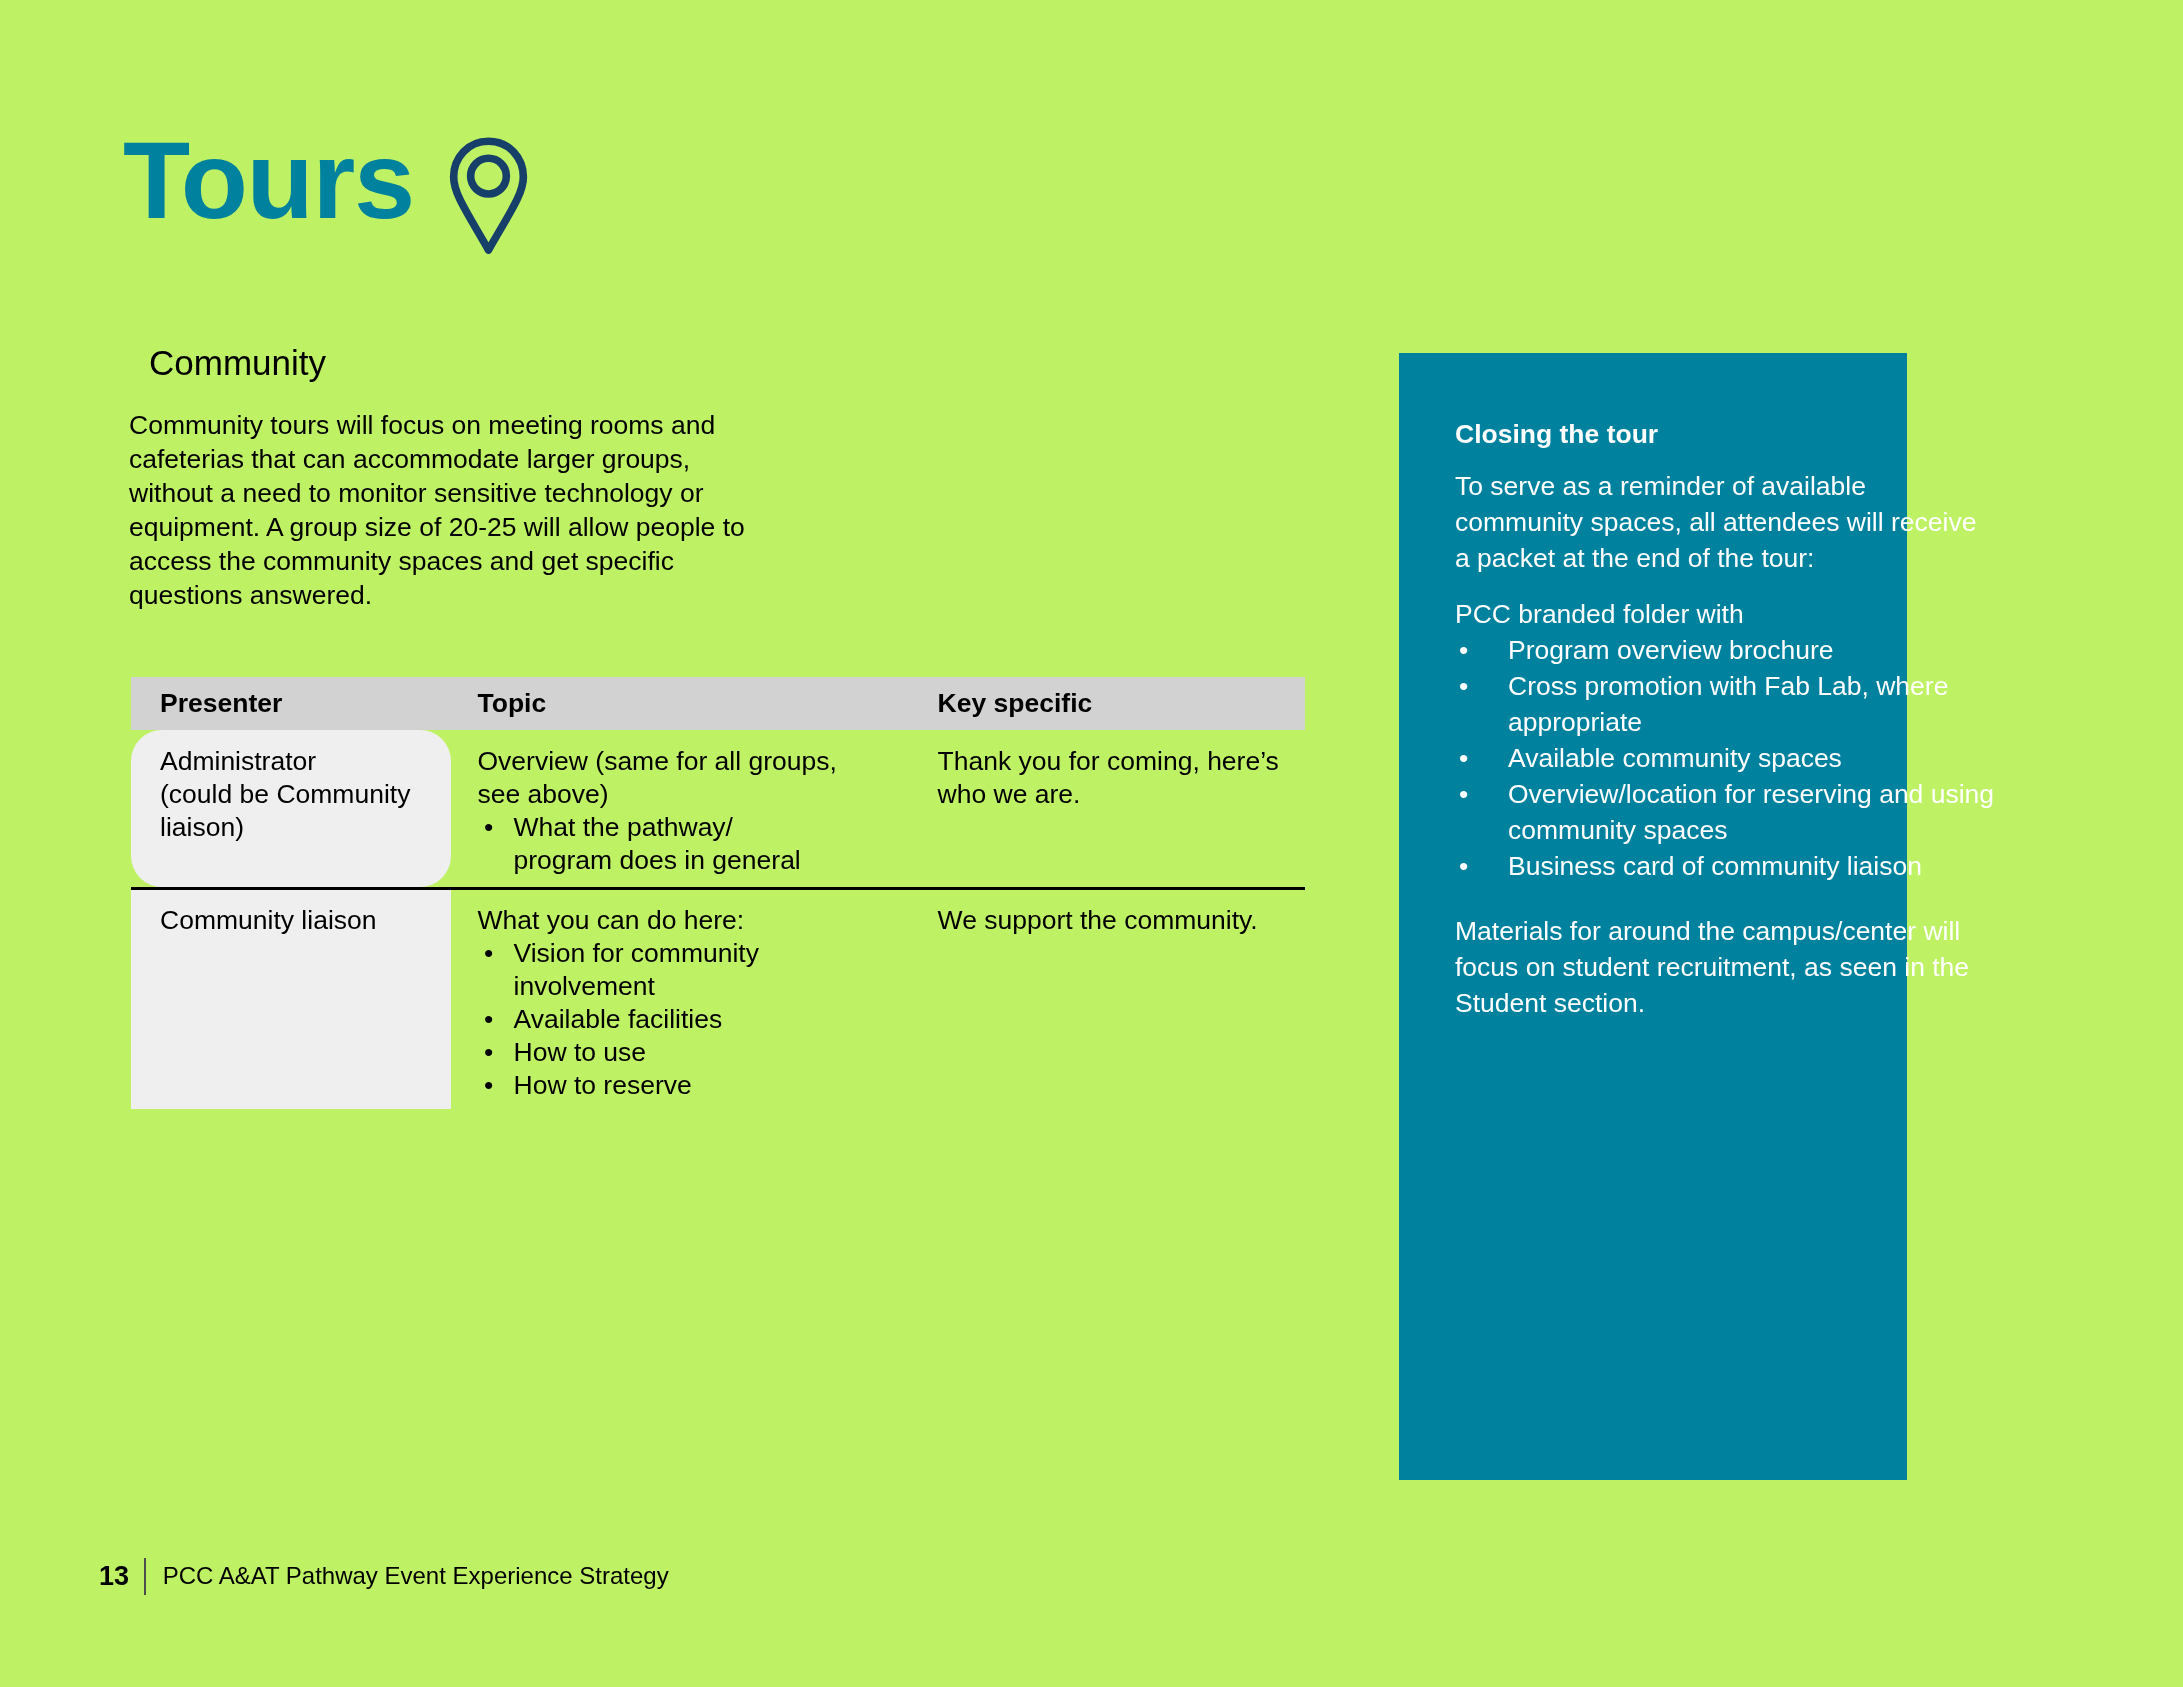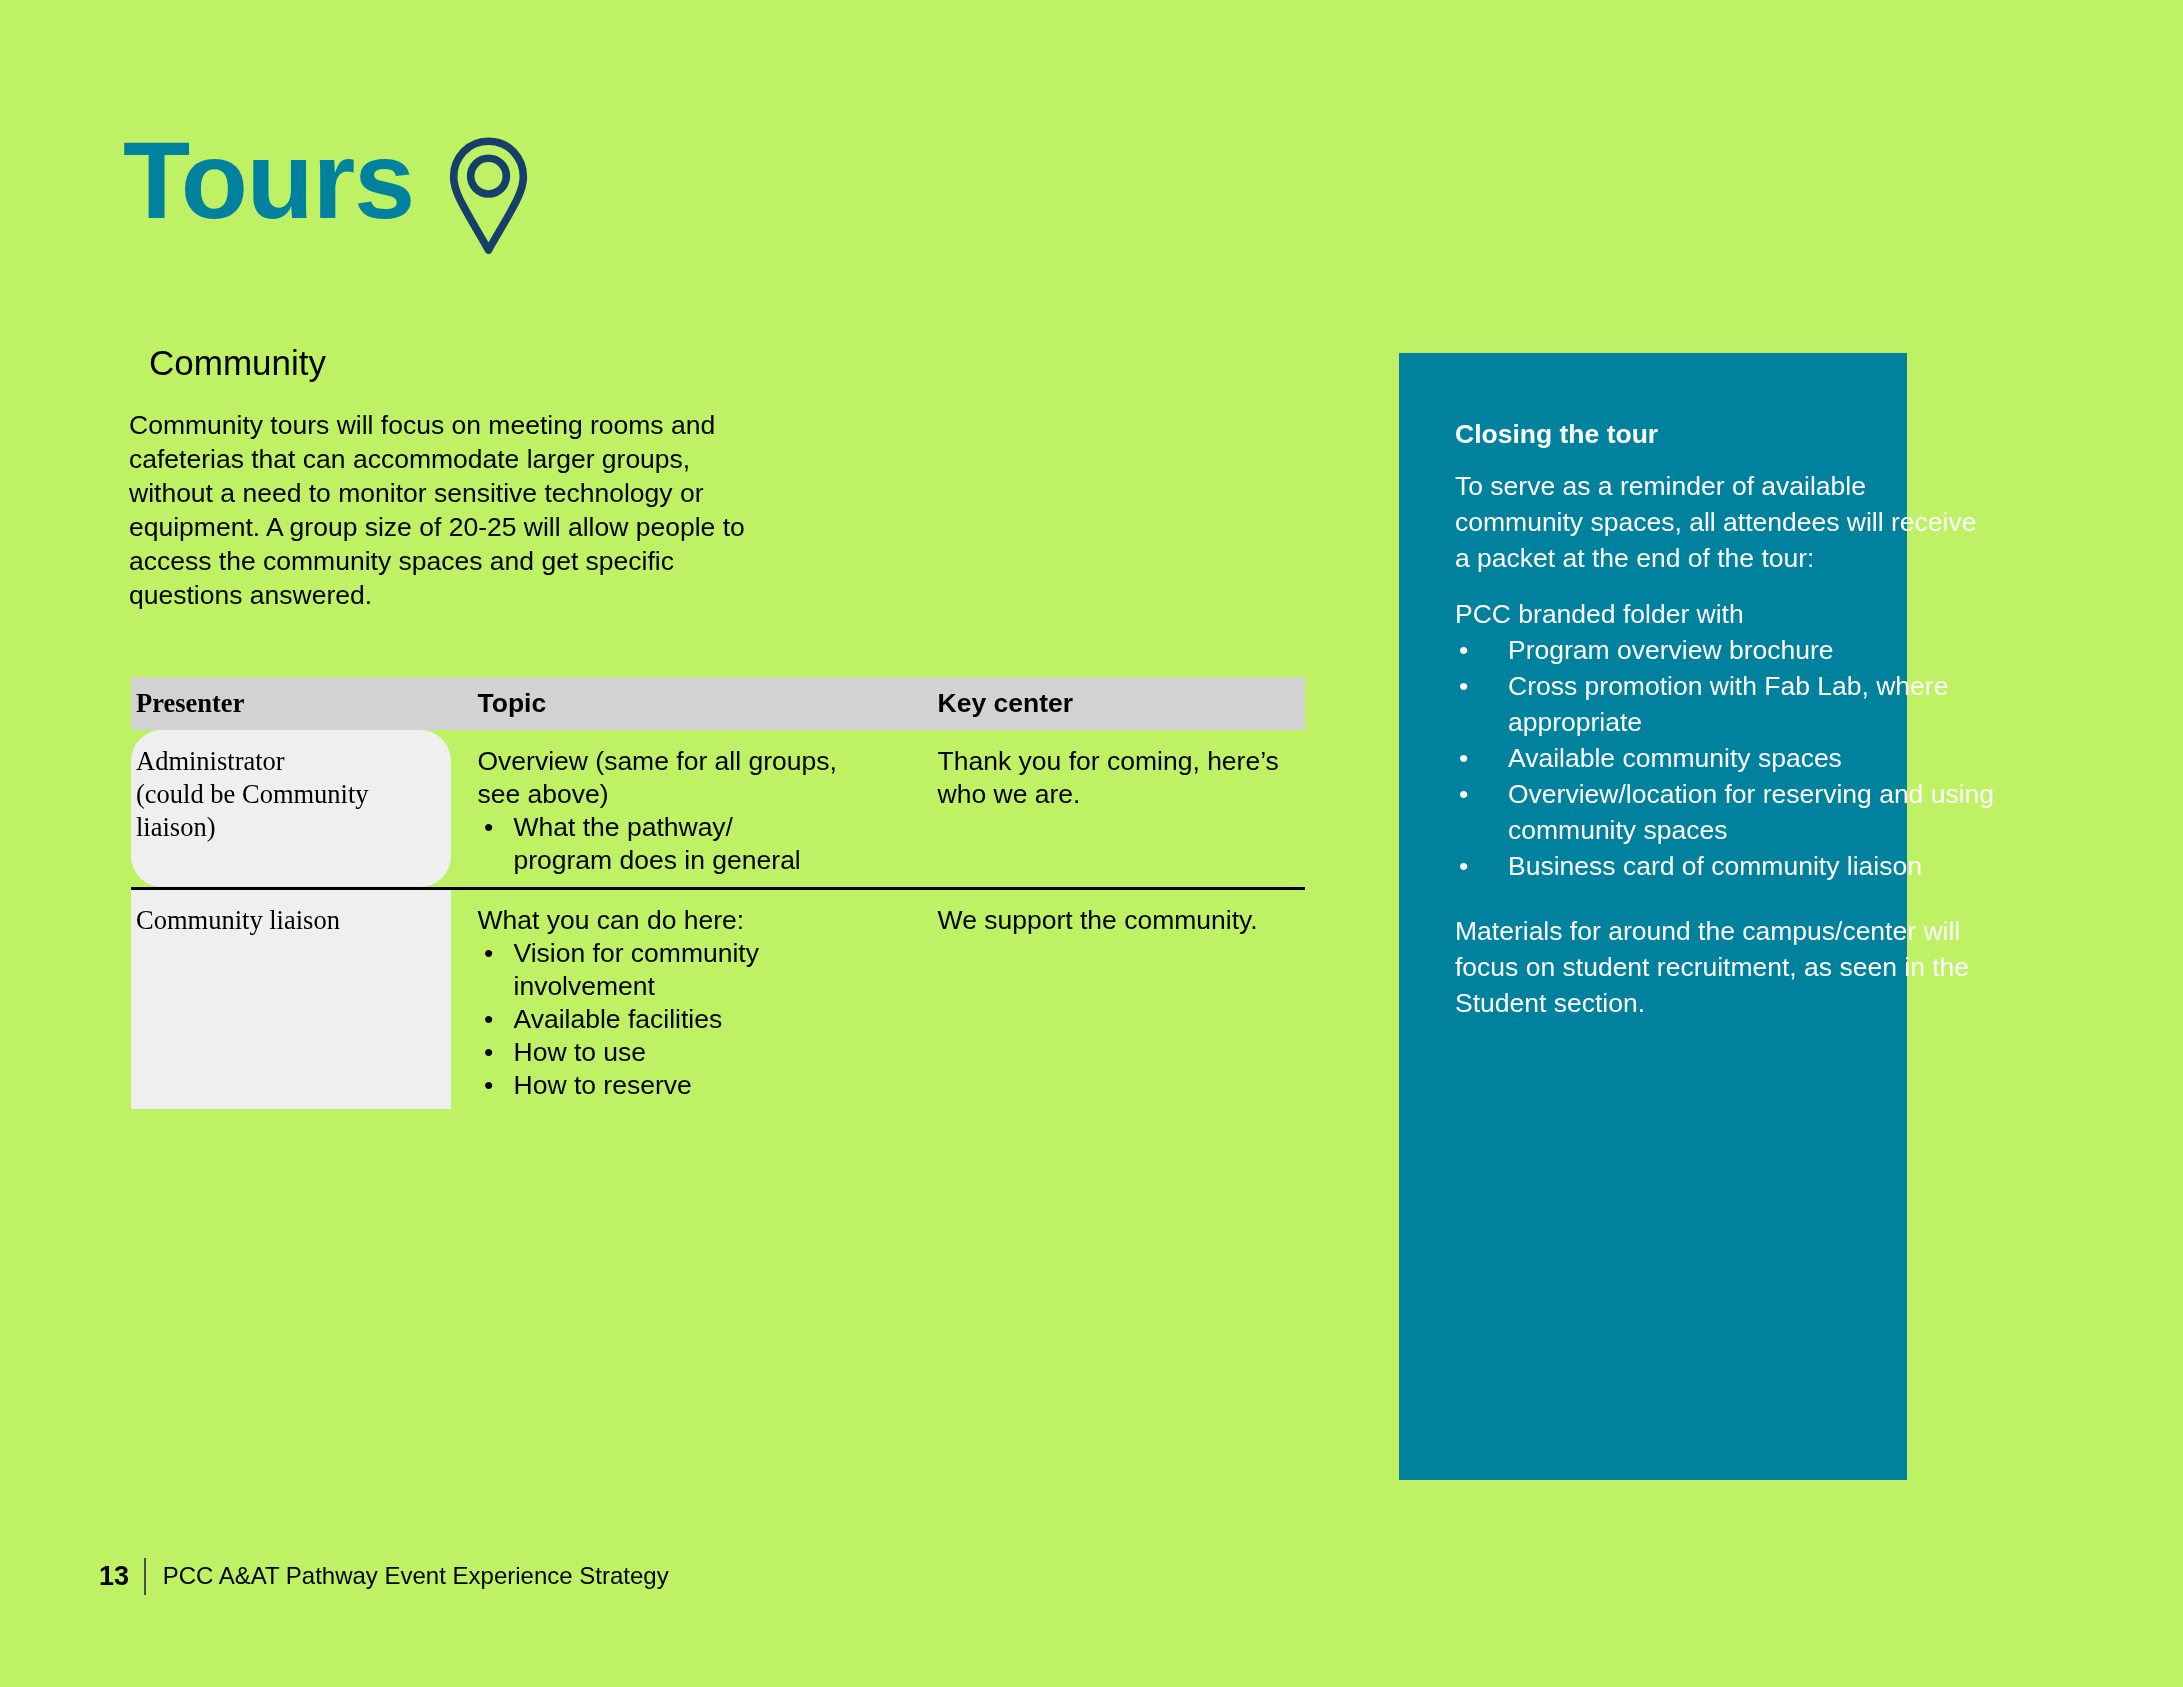--- a/index.html
+++ b/index.html
@@ -17,21 +17,21 @@
   .community { position:absolute; left:129px; top:343px; width:827px; }
   .community h2 { font-size:35px; font-weight:normal; line-height:40px; margin-bottom:25px; color:#000;margin-left:20px; }
   .community p { font-size:26.5px; line-height:34px; }
 
   
   .tour-table { position:absolute; left:131px; top:677px; width:1174px;
                 display:grid; grid-template-columns:320px 472px 382px; }
   .th { background:#d2d2d2; height:53px; display:flex; align-items:center;
         font-size:26.5px; font-weight:bold; }
   .td { font-size:26.5px; line-height:33px; padding-top:14.6px; padding-bottom:6.6px; }
-  .c1 { padding-left:5px;font-family:Liberation Serif, serif; }
+  .c1 { padding-left:29px; }
   .c2 { padding-left:26.5px; }
   .c3 { padding-left:14.6px; }
   .col-gray { background:#efefef; }
   .r1 { min-height:157px;border-radius:31px; }
   .r2 { min-height:210px; }
   .divider { grid-column:1 / -1; height:2.6px; background:#000; }
 
   .bul { display:flex; }
   .bul .dot { flex:none; width:36px; padding-left:6.6px; }
   .bul .dot::before { content:"\2022"; }
@@ -72,21 +72,21 @@
 cafeterias that can accommodate larger groups,
 without a need to monitor sensitive technology or
 equipment. A group size of 20-25 will allow people to
 access the community spaces and get specific
 questions answered.</p>
   </div>
 
   <div class="tour-table">
     <div class="th c1">Presenter</div>
     <div class="th c2">Topic</div>
-    <div class="th c3">Key center</div>
+    <div class="th c3">Key specific</div>
 
     <div class="td c1 r1 col-gray pre">Administrator
 (could be Community
 liaison)</div>
     <div class="td c2 r1">
       <div class="pre">Overview (same for all groups,
 see above)</div>
       <div class="bul">
         <span class="dot"></span>
         <span class="txt">What the pathway/

